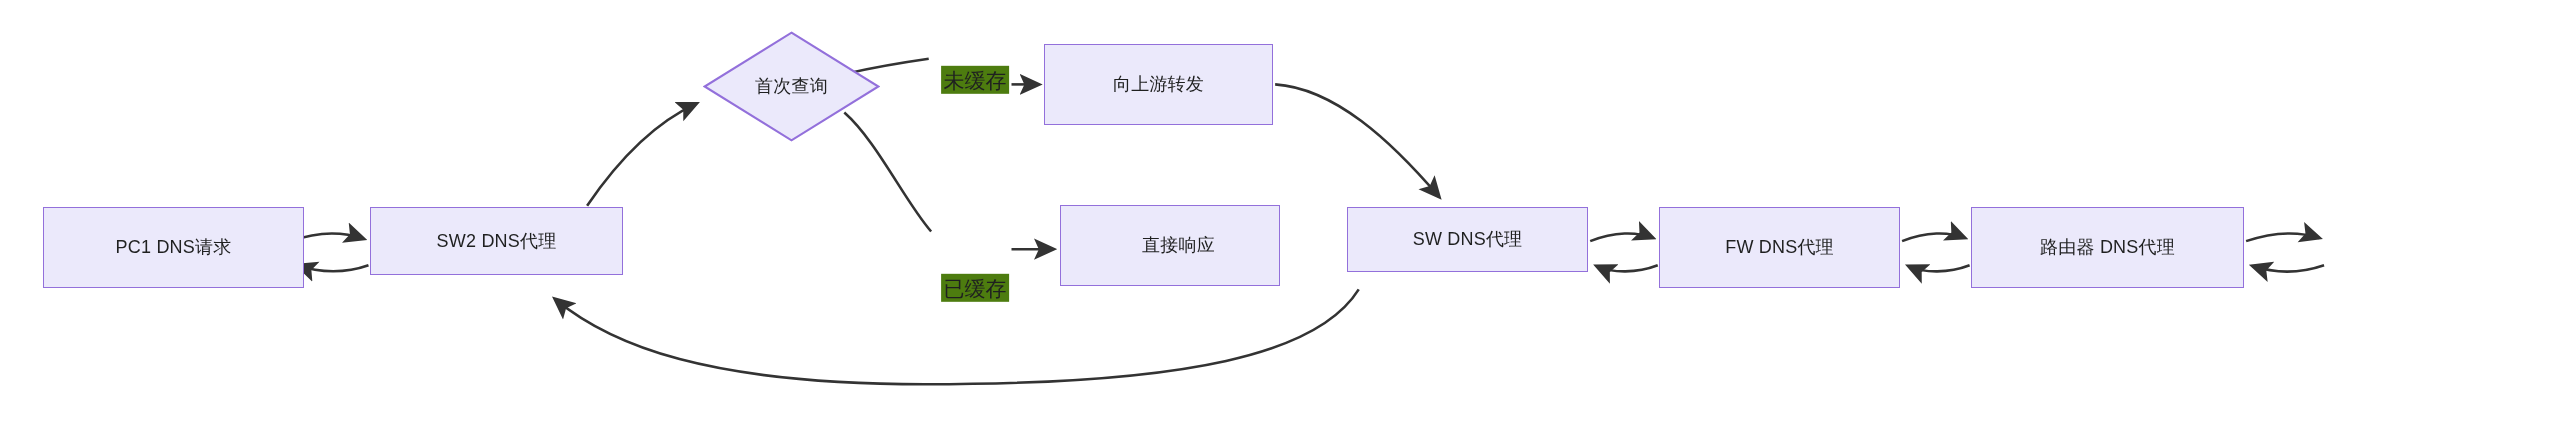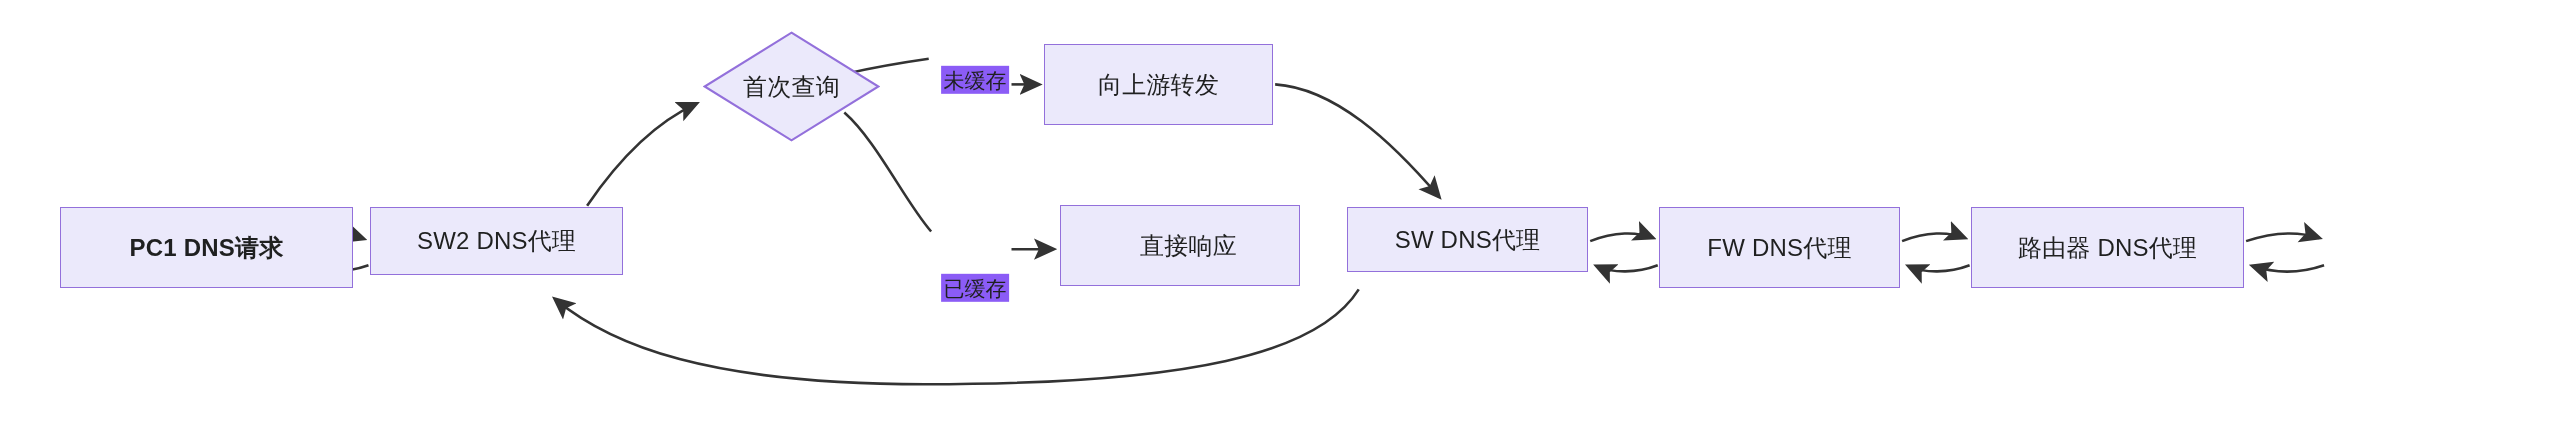--- a/index.html
+++ b/index.html
@@ -27,21 +27,21 @@
   }
   .node {
     position: absolute;
     box-sizing: border-box;
     background: #ebe9fb;
     border: 1.6px solid #9370db;
     display: flex;
     align-items: center;
     justify-content: center;
     color: #1f2020;
-    font-size: 24px;
+    font-size: 18px;
     line-height: 1.25;
     letter-spacing: 0.2px;
     white-space: nowrap;
   }
   .node.decision {
     background: transparent;
     border: none;
   }
   .diamond-shape {
     position: absolute;
@@ -52,21 +52,21 @@
   }
   .node.decision .node-label {
     position: relative;
     z-index: 2;
   }
   .node-label {
     pointer-events: none;
   }
   .edge-label {
     position: absolute;
-    background: #8b5cf6;
+    background: #4d7c0f;
     color: #1f2020;
     font-size: 21px;
     line-height: 1.2;
     padding: 1.6px 2.4px;
     white-space: nowrap;
     transform: translate(-50%, -50%);
   }
 </style>
 </head>
 <body>
@@ -101,40 +101,40 @@
       <path d="M 2366 300 C 2396 288, 2424 288, 2444 296" marker-end="url(#arrow)"></path>
       <path d="M 2450 330 C 2424 340, 2394 340, 2374 331" marker-end="url(#arrow)"></path>
 
       <path d="M 2794 300 C 2830 288, 2860 288, 2885 296" marker-end="url(#arrow)"></path>
       <path d="M 2891 330 C 2862 340, 2830 340, 2802 331" marker-end="url(#arrow)"></path>
 
       <path d="M 1690 360 C 1640 440, 1480 478, 1150 478 C 880 478, 760 430, 690 372" marker-end="url(#arrow)"></path>
     </g>
   </svg>
 
-  <div class="node" style="left:60px; top:207px; width:293px; height:81px;font-weight:bold;">
+  <div class="node" style="left:43px; top:207px; width:261px; height:81px;">
     <span class="node-label">PC1 DNS请求</span>
   </div>
 
   <div class="node" style="left:370px; top:207px; width:253px; height:68px;">
     <span class="node-label">SW2 DNS代理</span>
   </div>
 
   <div class="node decision" style="left:703px; top:31px; width:177px; height:111px;">
     <svg class="diamond-shape" viewBox="0 0 220 138" preserveAspectRatio="none" xmlns="http://www.w3.org/2000/svg">
       <polygon points="110,2 218,69 110,136 2,69" fill="#ebe9fb" stroke="#9370db" stroke-width="2.6"></polygon>
     </svg>
     <span class="node-label">首次查询</span>
   </div>
 
   <div class="node" style="left:1044px; top:44px; width:229px; height:81px;">
     <span class="node-label">向上游转发</span>
   </div>
 
-  <div class="node" style="left:1060px; top:205px; width:240px; height:81px;padding-left:17px;">
+  <div class="node" style="left:1060px; top:205px; width:220px; height:81px;padding-left:17px;">
     <span class="node-label">直接响应</span>
   </div>
 
   <div class="node" style="left:1347px; top:207px; width:241px; height:65px;">
     <span class="node-label">SW DNS代理</span>
   </div>
 
   <div class="node" style="left:1659px; top:207px; width:241px; height:81px;">
     <span class="node-label">FW DNS代理</span>
   </div>

